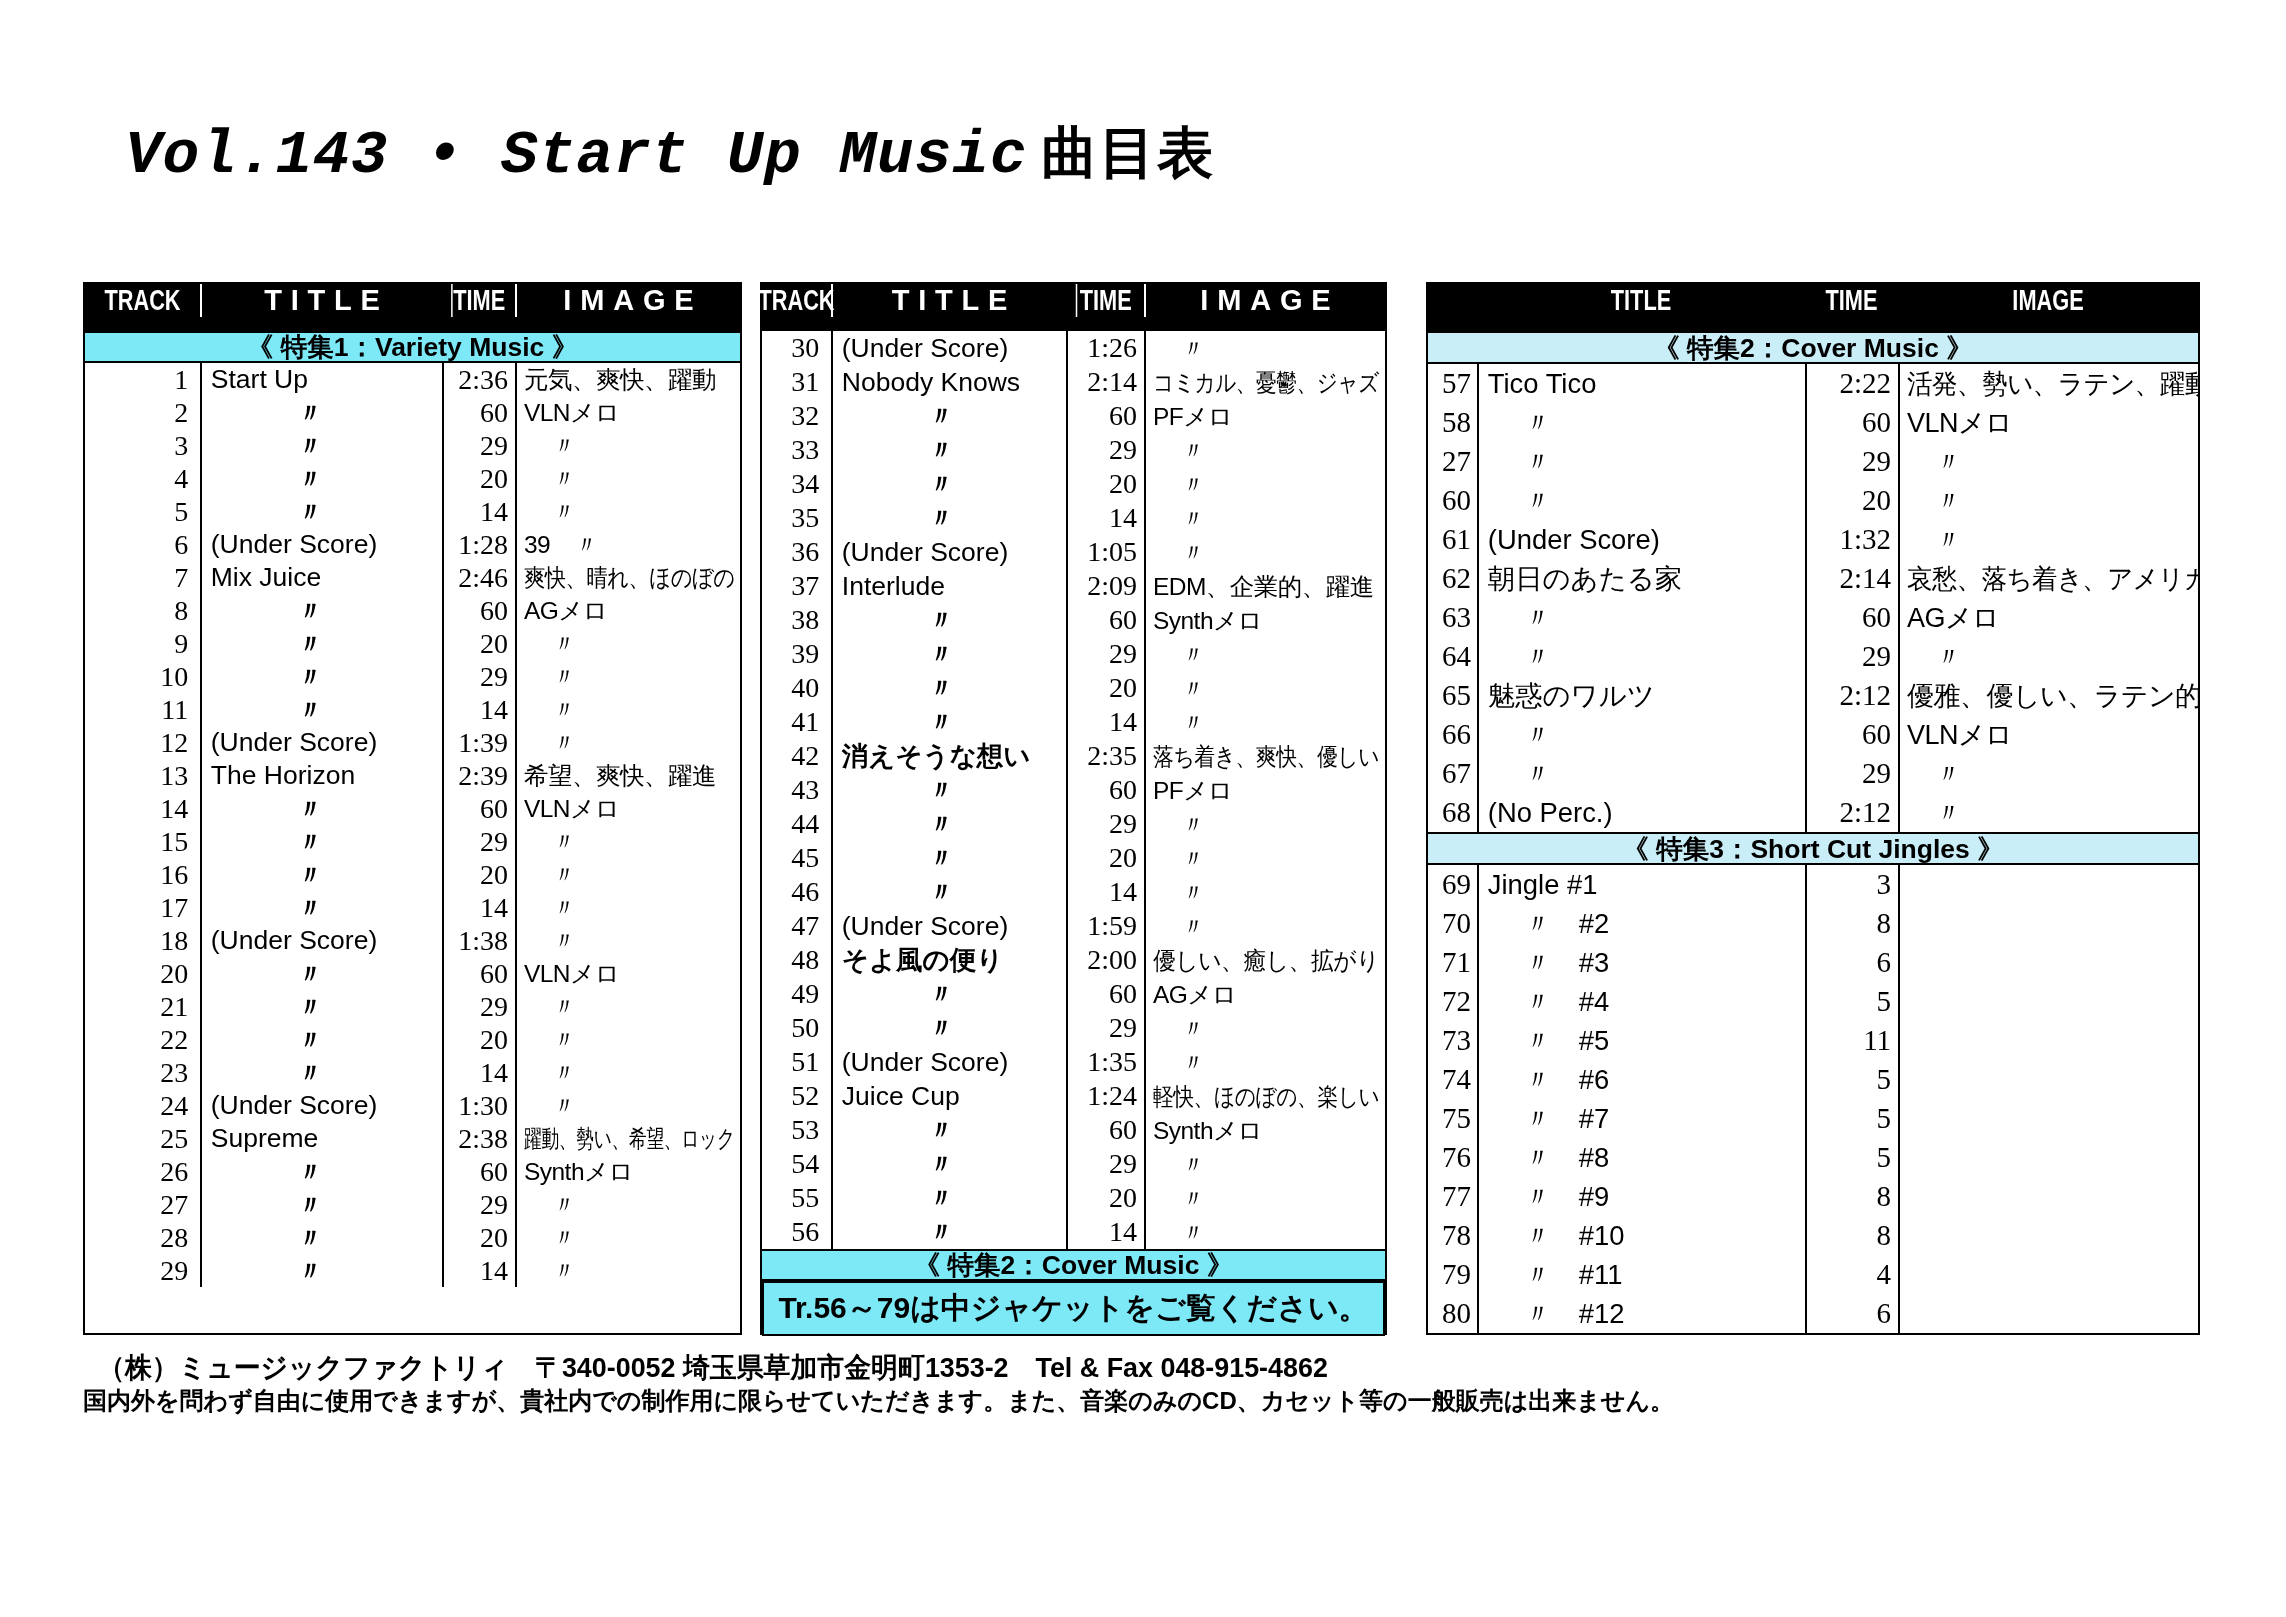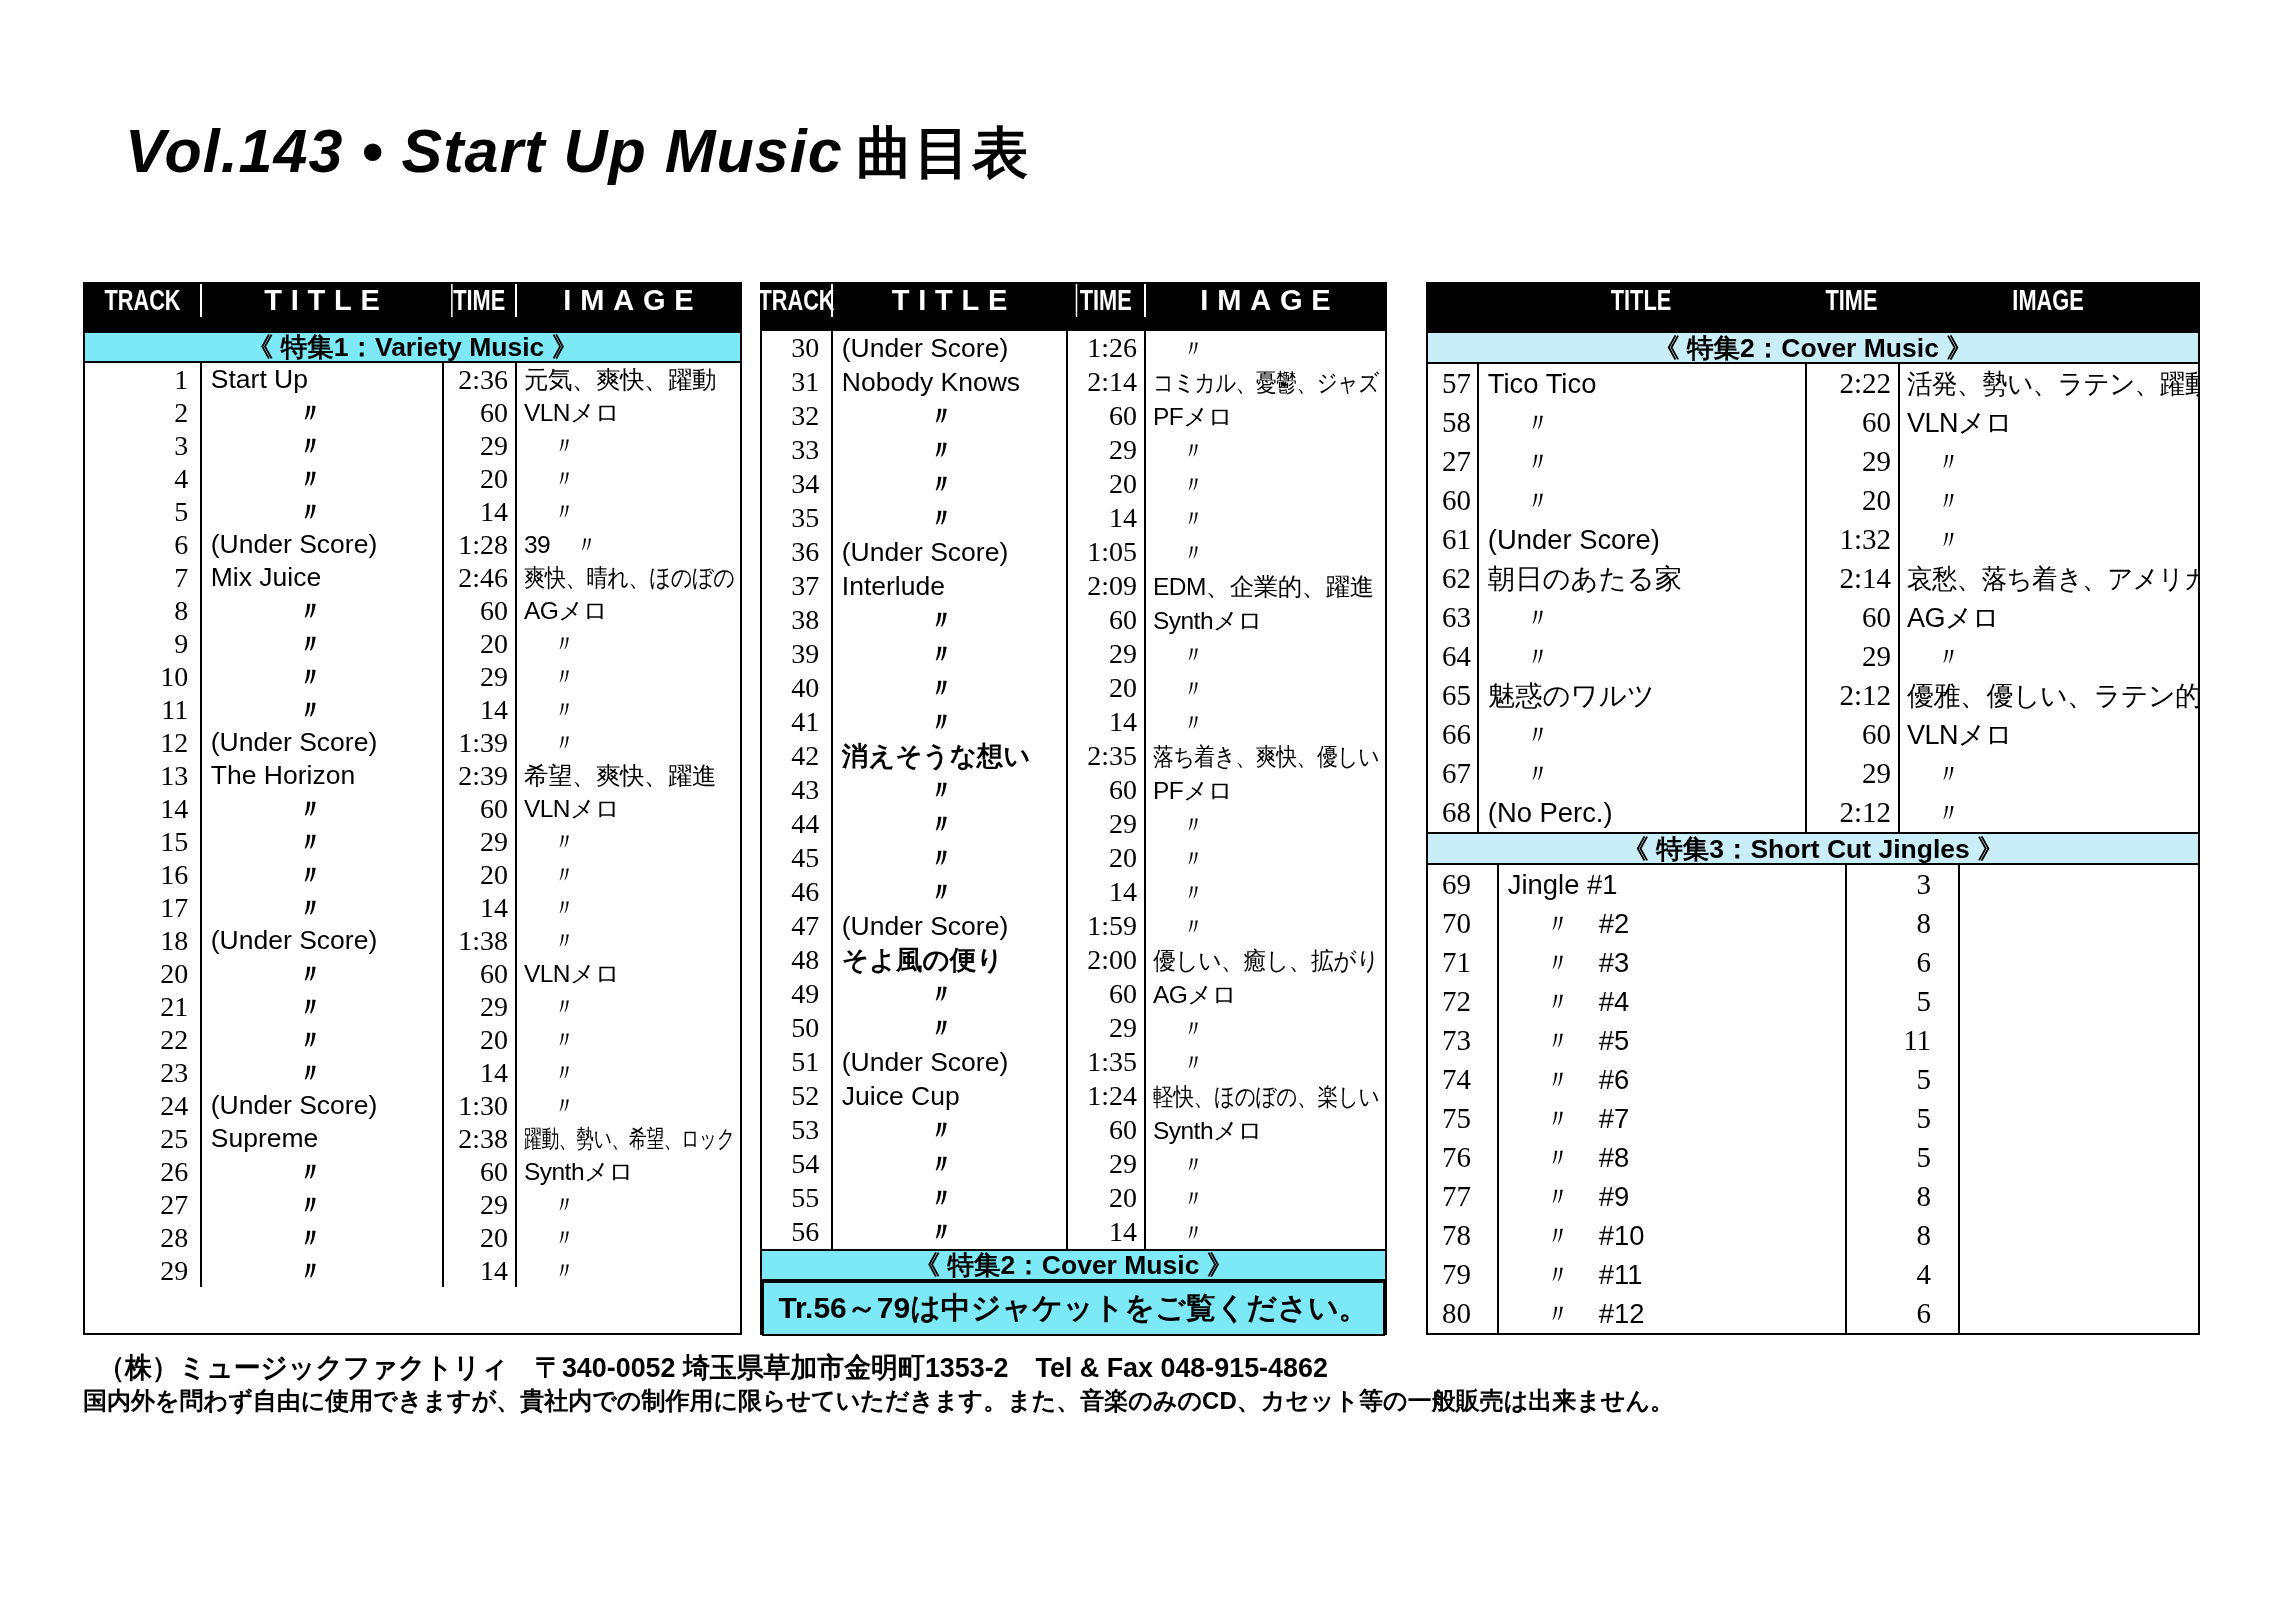--- a/index.html
+++ b/index.html
@@ -9,21 +9,21 @@
     -webkit-font-smoothing:antialiased;
   }
   :root{
     --section-cyan:#7de9f7;
     --section-cyan-pale:#c9eef8;
     --header-bg:#000000;
     --header-text:#ffffff;
   }
   
   .doc-title{position:absolute;left:125px;top:116px;white-space:nowrap;}
-  .doc-title .en{font-family:Liberation Sans, sans-serif;font-style:italic;font-weight:bold;font-size:61px;letter-spacing:1px;}
+  .doc-title .en{font-family:Liberation Mono, monospace;font-style:italic;font-weight:bold;font-size:61px;letter-spacing:1px;}
   .doc-title .jp{font-family:"Liberation Sans", sans-serif;font-weight:bold;font-size:56px;margin-left:13.7px;letter-spacing:2px;}
   
   .table{position:absolute;box-sizing:border-box;border:2.9px solid #000;background:#fff;}
   .t-left {left:83px;  top:282px; width:659px; height:1053px;}
   .t-mid  {left:760px; top:282px; width:627px; height:1053px;}
   .t-right{left:1426px;top:282px; width:774px; height:1053px;}
   .thead{display:flex;background:var(--header-bg);color:var(--header-text);height:47px;align-items:flex-start;}
   .th{box-sizing:border-box;display:flex;align-items:center;justify-content:center;font-size:29px;font-weight:bold;white-space:nowrap;}
   .th.cond{transform:scaleX(0.75);}
   .th.sp{letter-spacing:8.8px;text-indent:8.8px;}
@@ -38,21 +38,21 @@
     border-top:2px solid #000;border-bottom:2px solid #000;box-sizing:border-box;
     font-weight:bold;font-size:26.5px;height:32px;white-space:nowrap;}
   .t-right .section{background:var(--section-cyan-pale);height:33px;}
   .note{display:flex;align-items:center;justify-content:center;background:var(--section-cyan);
     border:2.9px solid #000;box-sizing:border-box;font-weight:bold;font-size:30px;height:55px;white-space:nowrap;}
   
   .tr{display:flex;box-sizing:border-box;}
   .t-left .tr{height:33px;}
   .t-mid  .tr{height:34px;}
   .rows-a .tr{height:39px;}
-  .rows-b .tr{height:39px;gap:20px;}
+  .rows-b .tr{height:39px;}
   .td{box-sizing:border-box;display:flex;align-items:center;overflow:hidden;white-space:nowrap;}
   .td.c-title,.td.c-time,.td.c-image{border-left:2px solid #000;}
   .c-track{justify-content:flex-end;padding-right:11.8px;font-family:"Liberation Serif", serif;font-size:28px;}
   .c-time {justify-content:flex-end;padding-right:6.9px; font-family:"Liberation Serif", serif;font-size:28px;}
   .c-title{padding-left:8.8px;font-size:26.5px;}
   .c-image{padding-left:6.9px;font-size:24.5px;letter-spacing:-0.5px;}
   .t-right .c-track{padding-right:5.9px;font-size:29px;text-align:center;}
   .t-right .c-title{font-size:27.4px;}
   .t-right .c-time{font-size:29px;}
   .t-right .c-image{font-size:27px;}

